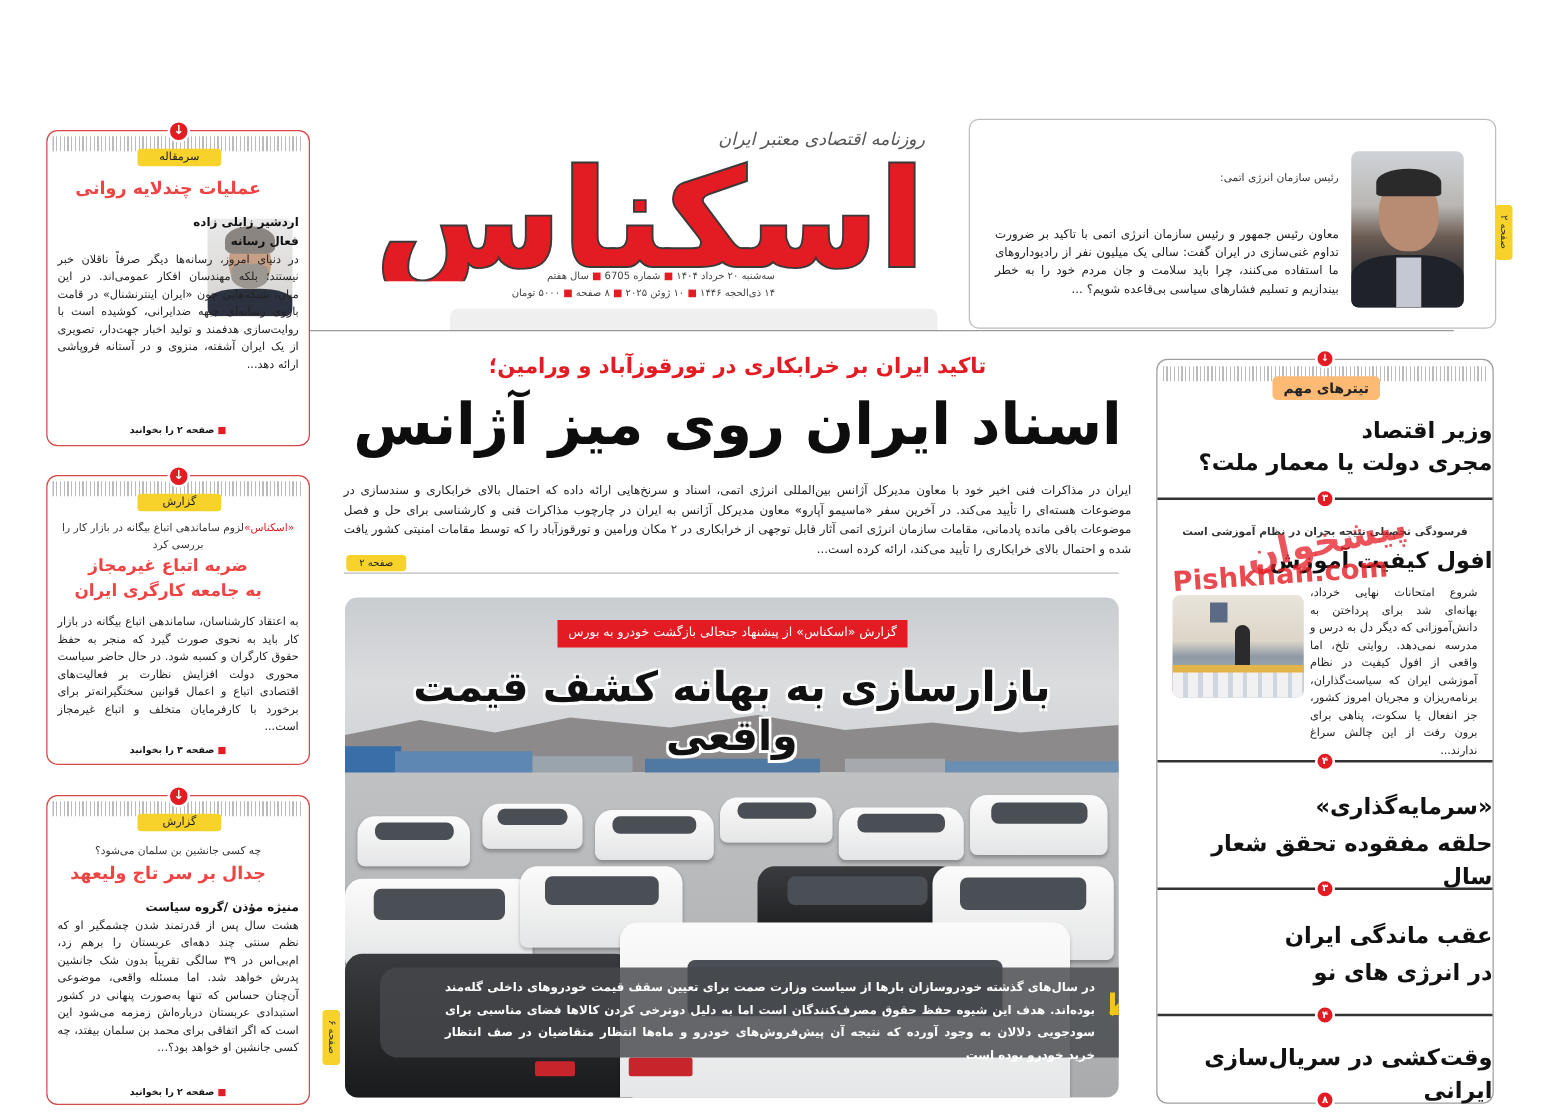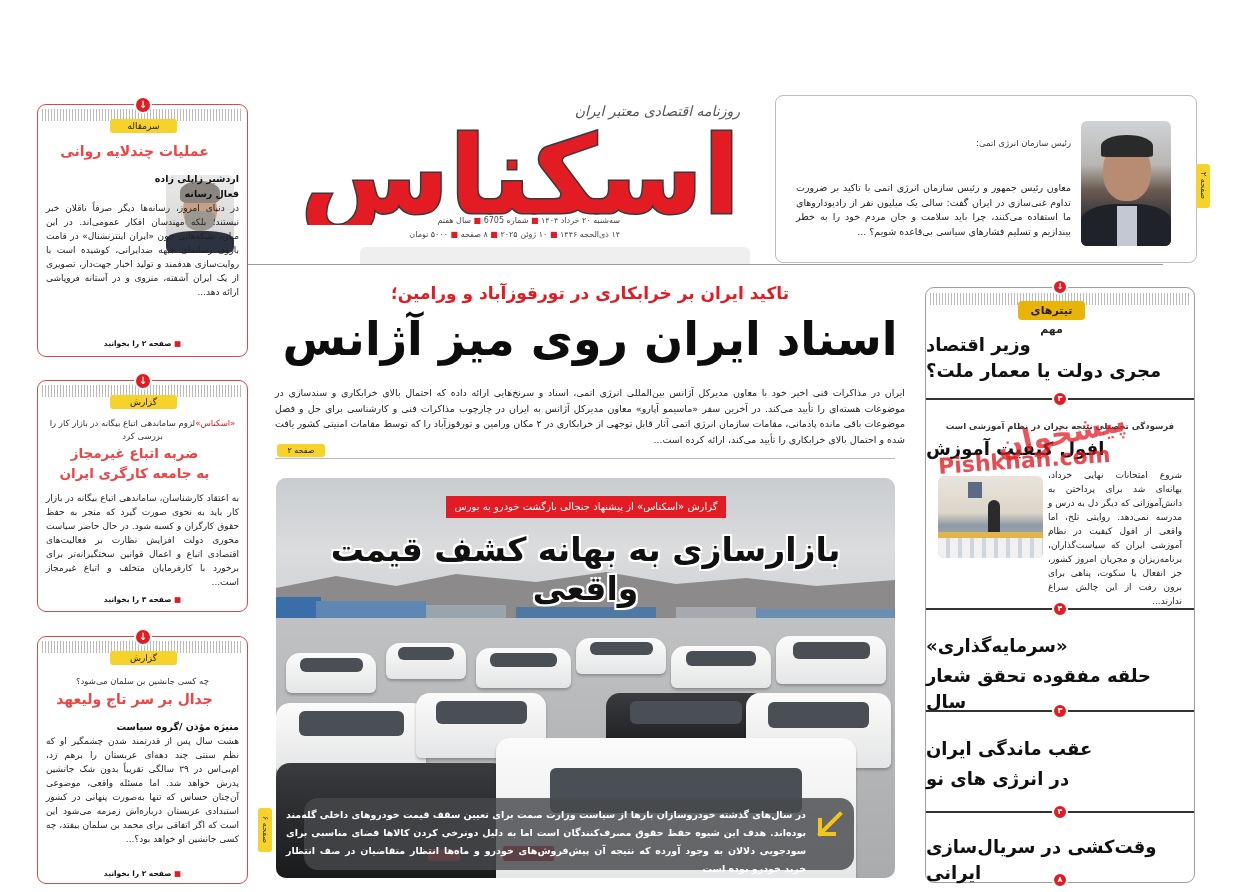--- a/index.html
+++ b/index.html
@@ -63,31 +63,31 @@
   .buildings { position: absolute; left: 0; top: 115px; width: 100%; height: 30px; }
   .lot { position: absolute; left: 0; top: 140px; width: 100%; height: 260px; background: linear-gradient(180deg, #bfc1c3 0%, #a9abad 100%); }
   .car { position: absolute; border-radius: 14px 14px 6px 6px; }
   .car.white { background: linear-gradient(180deg, #fbfbfb 0%, #e4e5e6 100%); box-shadow: 0 2px 3px rgba(0,0,0,0.25); }
   .car.dark { background: linear-gradient(180deg, #3a3b3e 0%, #18191b 100%); }
   .car .win { position: absolute; left: 15%; right: 15%; top: 12%; height: 35%; background: #4a4f55; border-radius: 6px; }
   .car .tail { position: absolute; bottom: 18%; width: 14%; height: 10%; background: #c7242c; border-radius: 2px; }
 
   .photo-kicker { position: absolute; left: 170px; top: 18px; width: 280px; height: 22px; background: #e31b23; color: #fff; font-size: 10px; font-weight: normal; text-align: center; line-height: 22px; }
   .photo-title { position: absolute; left: 0; right: 0; top: 52px; text-align: center; font-size: 33px; font-weight: 900; color: #111; text-shadow: 0 0 3px #fff, 0 0 3px #fff, 2px 2px 0 #fff, -2px -2px 0 #fff, 2px -2px 0 #fff, -2px 2px 0 #fff; letter-spacing: -1px; }
-  .caption-box { position: absolute; left: 28px; top: 320px; width: 550px; height: 72px; background: rgba(70,72,76,0.82); border-radius: 14px; }
+  .caption-box { position: absolute; left: 28px; top: 296px; width: 620px; height: 72px; background: rgba(70,72,76,0.82); border-radius: 14px; }
   .caption-text { position: absolute; right: 48px; top: 8px; width: 520px; font-size: 9.5px; font-weight: bold; line-height: 18px; color: #fff; text-align: justify; }
   .caption-arrow { position: absolute; right: 10px; top: 12px; width: 30px; height: 30px; }
   .page-tab-v2 { left: 258px; top: 808px; width: 14px; height: 44px; background: #f6d22b; border-radius: 3px; writing-mode: vertical-rl; font-size: 8px; text-align: center; line-height: 14px; color: #333; }
 
   
   .rcol { left: 925px; top: 287px; width: 270px; height: 596px; border: 1.5px solid #9e9e9e; border-radius: 9px; background: #fff; }
   .rcol .hatch { position: absolute; left: 4px; right: 4px; top: 5px; height: 12px; background: repeating-linear-gradient(90deg, #bbbbbb 0 1px, transparent 1px 3px); }
   .rpin { position: absolute; width: 16px; height: 16px; border-radius: 50%; background: #e31b23; border: 2px solid #fff; color: #fff; font-size: 8px; line-height: 12px; text-align: center; font-weight: bold; }
-  .rcol .label { position: absolute; left: 92px; top: 13px; width: 67px; height: 19px; background: #eab308; border-radius: 4px; text-align: center; font-size: 11px; font-weight: bold; line-height: 19px; color: #222; }
-  .rsec-title { position: absolute; left: 0; right: 0; text-align: left; font-size: 18px; font-weight: bold; color: #111; line-height: 26px; }
+  .rcol .label { position: absolute; left: 92px; top: 13px; width: 86px; height: 19px; background: #fdba74; border-radius: 4px; text-align: center; font-size: 11px; font-weight: bold; line-height: 19px; color: #222; }
+  .rsec-title { position: absolute; left: 0; right: 0; text-align: right; font-size: 18px; font-weight: bold; color: #111; line-height: 26px; }
   .rsep { position: absolute; left: 0; right: 0; height: 1.5px; background: #333; }
   .r-kicker { position: absolute; left: 6px; right: 6px; text-align: center; font-size: 8.5px; font-weight: bold; color: #333; }
   .r-body { position: absolute; right: 12px; left: 12px; font-size: 9px; line-height: 14px; text-align: justify; color: #222; }
   .class-photo { position: absolute; left: 12px; top: 188px; width: 105px; height: 82px; border-radius: 6px; background: linear-gradient(180deg, #e9e4dc 0%, #dcd5c8 45%, #8f9aa5 60%, #b7bfc7 100%); overflow: hidden; }
   .class-photo .board { position: absolute; left: 30px; top: 6px; width: 14px; height: 16px; background: #5c6a86; }
   .class-photo .teacher { position: absolute; left: 50px; top: 24px; width: 12px; height: 44px; border-radius: 6px 6px 0 0; background: #2b2b2e; }
   .class-photo .desk { position: absolute; left: 0; bottom: 18px; width: 105px; height: 8px; background: #e3b44a; }
   .class-photo .kids { position: absolute; left: 0; bottom: 0; width: 105px; height: 20px; background: repeating-linear-gradient(90deg, #f1f1f1 0 8px, #cfd6df 8px 12px); }
   .watermark { position: absolute; left: 12px; top: 160px; font-size: 22px; font-weight: bold; color: rgba(227,27,35,0.8); transform: rotate(-4deg); direction: ltr; }
   .watermark-fa { position: absolute; left: 70px; top: 128px; font-size: 30px; font-weight: bold; color: rgba(227,27,35,0.75); transform: rotate(-12deg); }

